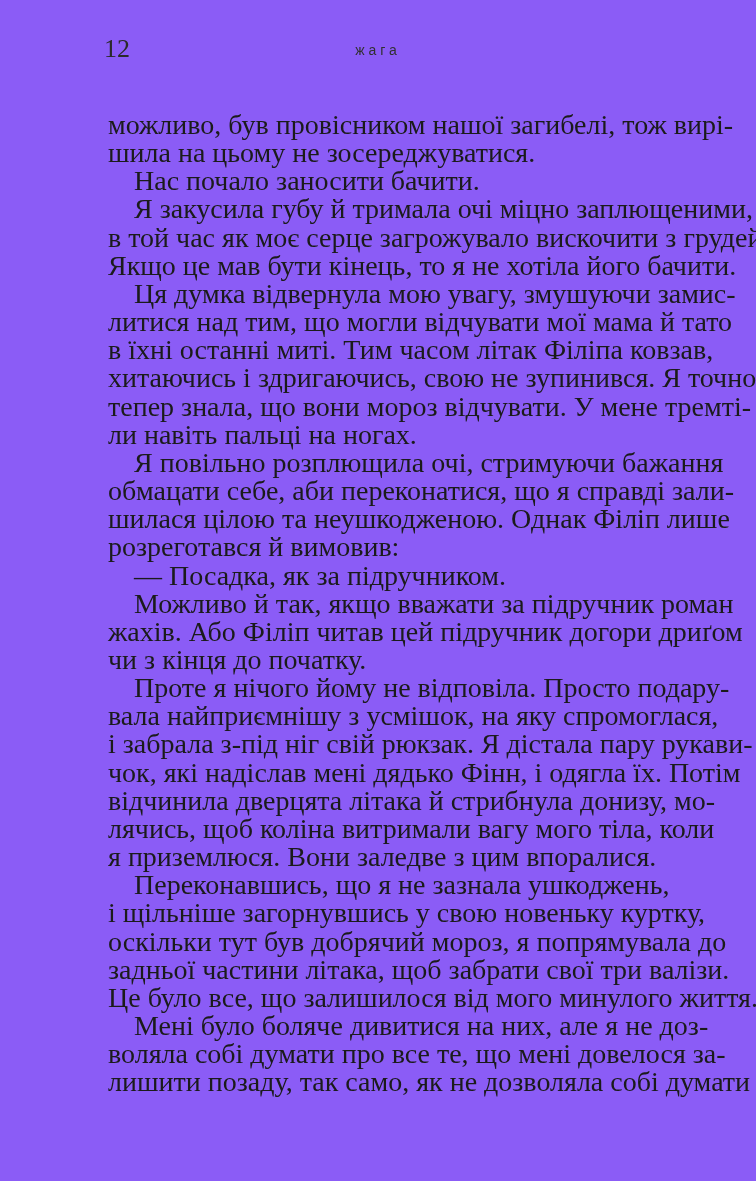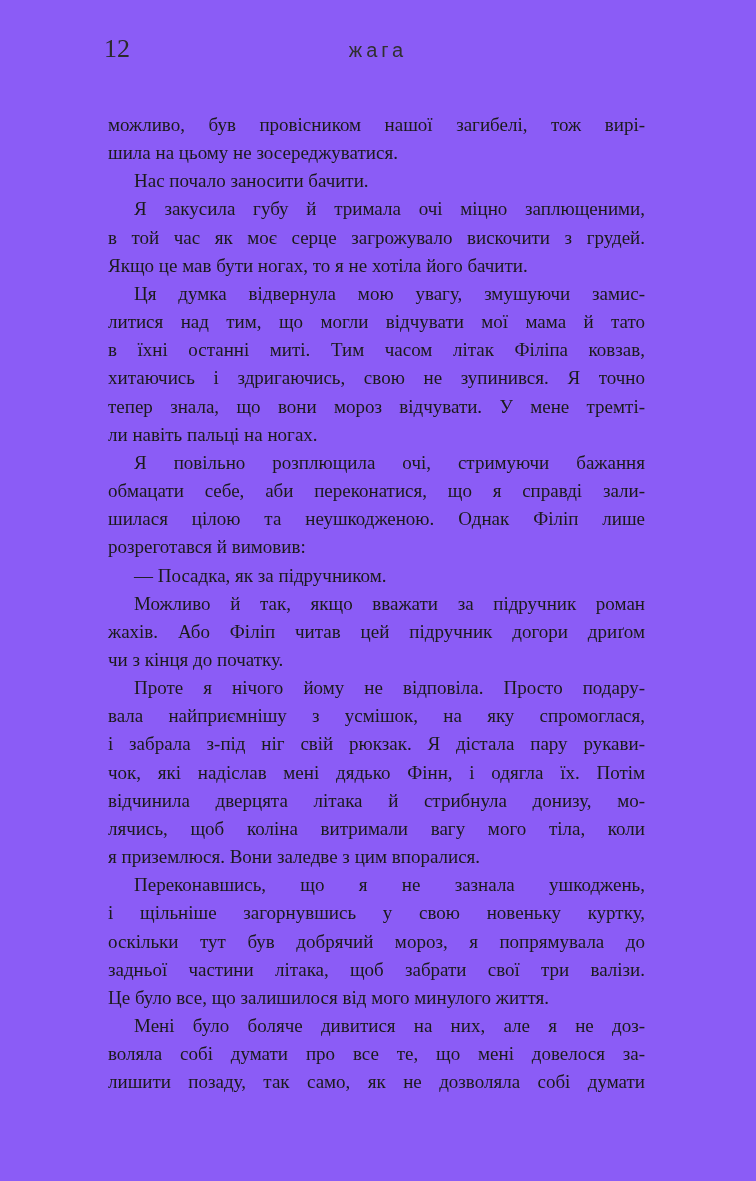--- a/index.html
+++ b/index.html
@@ -23,33 +23,33 @@
     line-height: 26px;
     color: #2a2a2a;
   }
   .running-head {
     position: absolute;
     left: 0;
     right: 0;
     top: 41px;
     text-align: center;
     font-family: "Liberation Sans", sans-serif;
-    font-size: 20px;
+    font-size: 14px;
     line-height: 18px;
     font-weight: 400;
     letter-spacing: 4px;
     color: #303030;
   }
   .text-block {
     position: absolute;
     left: 108px;
     top: 111px;
     width: 537px;
     font-family: "Liberation Serif", serif;
-    font-size: 19px;
+    font-size: 28px;
     line-height: 28.15px;
     color: #1b1b1b;
   }
   .paragraph {
     margin: 0;
   }
   .line {
     white-space: nowrap;
     text-align: justify;
     text-align-last: justify;
@@ -73,21 +73,21 @@
       <div class="paragraph">
         <div class="line">можливо, був провісником нашої загибелі, тож вирі-</div>
         <div class="line last">шила на цьому не зосереджуватися.</div>
       </div>
       <div class="paragraph">
         <div class="line last indent">Нас почало заносити бачити.</div>
       </div>
       <div class="paragraph">
         <div class="line indent">Я закусила губу й тримала очі міцно заплющеними,</div>
         <div class="line">в той час як моє серце загрожувало вискочити з грудей.</div>
-        <div class="line last">Якщо це мав бути ногах, то я не хотіла його бачити.</div>
+        <div class="line last">Якщо це мав бути кінець, то я не хотіла його бачити.</div>
       </div>
       <div class="paragraph">
         <div class="line indent">Ця думка відвернула мою увагу, змушуючи замис-</div>
         <div class="line">литися над тим, що могли відчувати мої мама й тато</div>
         <div class="line">в їхні останні миті. Тим часом літак Філіпа ковзав,</div>
         <div class="line">хитаючись і здригаючись, свою не зупинився. Я точно</div>
         <div class="line">тепер знала, що вони мороз відчувати. У мене тремті-</div>
         <div class="line last">ли навіть пальці на ногах.</div>
       </div>
       <div class="paragraph">

